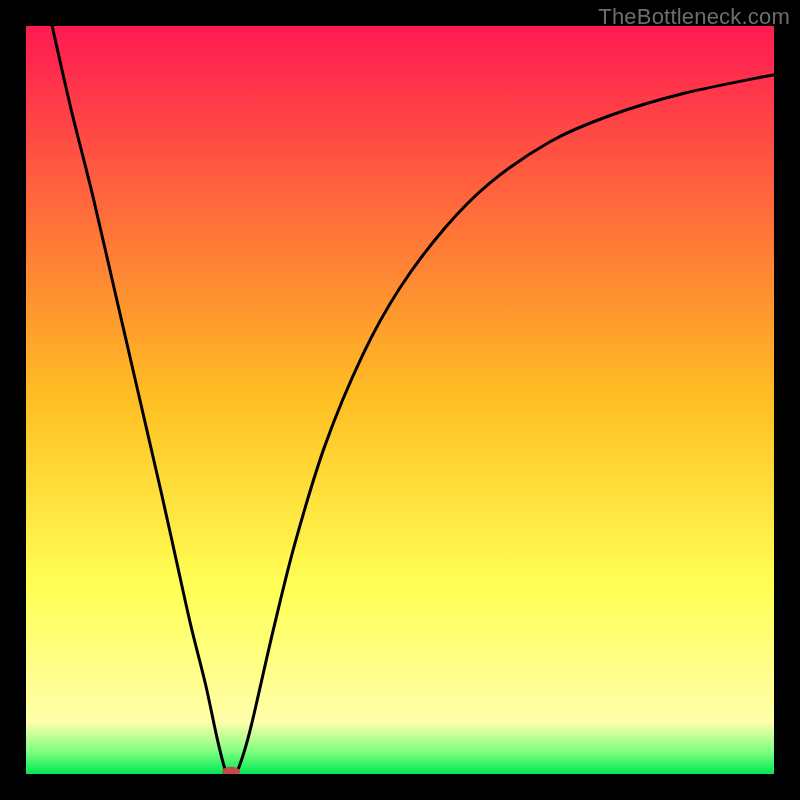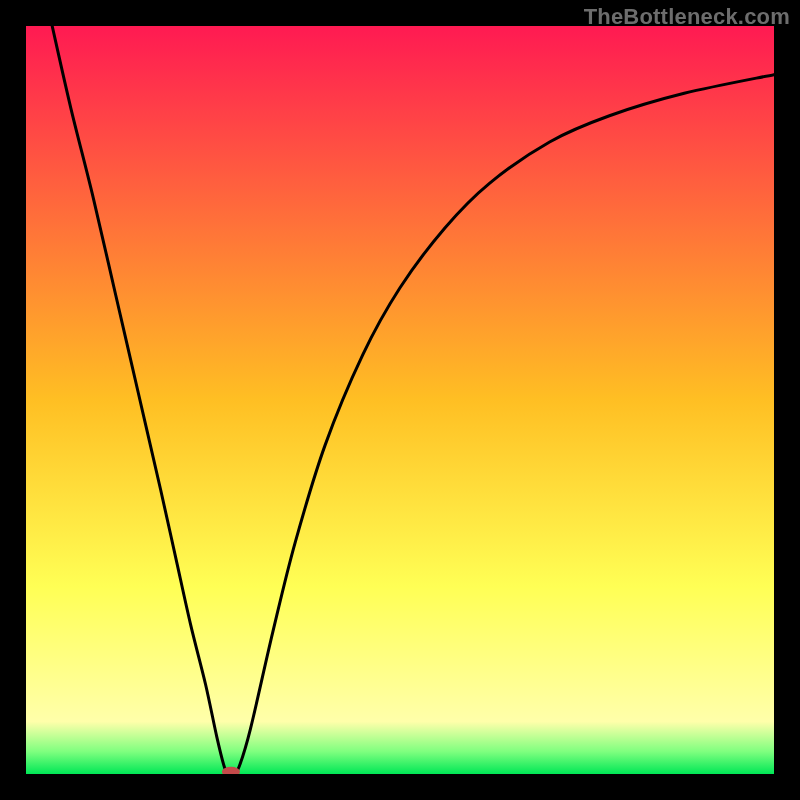--- a/index.html
+++ b/index.html
@@ -18,21 +18,21 @@
     width: 748px;
     height: 748px;
     box-sizing: border-box;
   }
   .watermark {
     position: absolute;
     top: 4px;
     right: 10px;
     color: #6d6d6d;
     font-size: 22px;
-    font-weight: 700;
+    font-weight: 400;
     letter-spacing: 0.2px;
   }
   svg {
     display: block;
   }
 </style>
 </head>
 <body>
 
 <div class="watermark">TheBottleneck.com</div>

